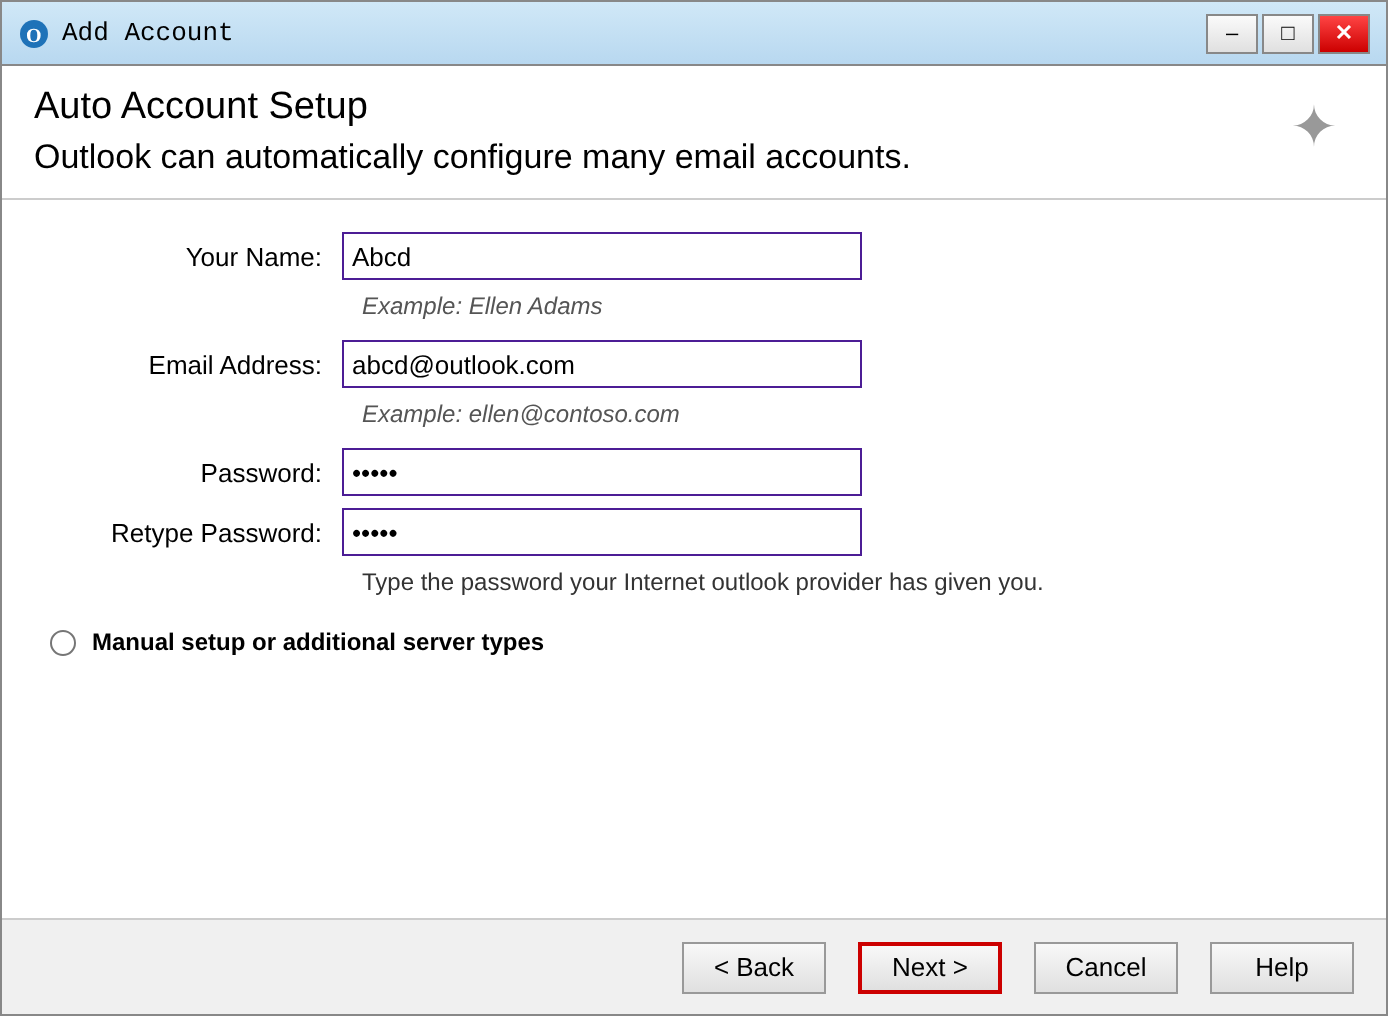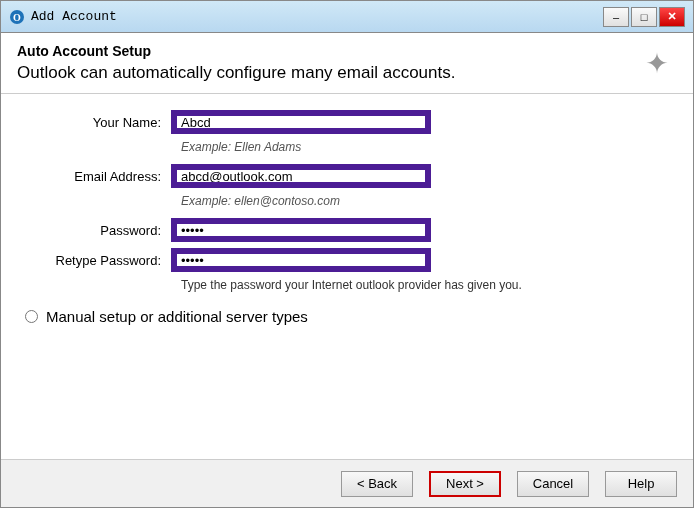--- a/index.html
+++ b/index.html
@@ -77,22 +77,22 @@
     }
     .auto-setup-banner {
       background: #fff;
       border-bottom: 1px solid #ccc;
       padding: 10px 16px 10px 16px;
       display: flex;
       align-items: flex-start;
       justify-content: space-between;
     }
     .auto-setup-text h3 {
-      font-size: 14px;
-      font-weight: bold;
+      font-size: 19px;
+      font-weight: normal;
       color: #000;
       margin-bottom: 4px;
     }
     .auto-setup-text p {
       font-size: 17px;
       color: #000000;
       text-align: center;
     }
     .auto-setup-icon {
       width: 40px;
@@ -135,21 +135,21 @@
     .form-row label {
       width: 130px;
       text-align: right;
       padding-right: 10px;
       font-size: 13px;
       color: #000;
     }
     .form-input {
       width: 260px;
       height: 24px;
-      border: 6px solid #4c1d95;
+      border: 1px solid #4c1d95;
       padding: 2px 4px;
       font-size: 13px;
       background: #fff;
     }
     .hint-row {
       display: flex;
       margin-bottom: 10px;
     }
     .hint-spacer {
       width: 140px;
@@ -172,22 +172,22 @@
       color: #333;
     }
     .manual-setup-row {
       display: flex;
       align-items: center;
       gap: 8px;
       margin-top: 16px;
       padding-left: 4px;
     }
     .manual-setup-row label {
-      font-size: 15px;
-      font-weight: normal;
+      font-size: 12px;
+      font-weight: bold;
     }
     .footer {
       background: #f0f0f0;
       border-top: 1px solid #ccc;
       height: 48px;
       display: flex;
       align-items: center;
       justify-content: flex-end;
       padding: 0 16px;
       gap: 16px;

